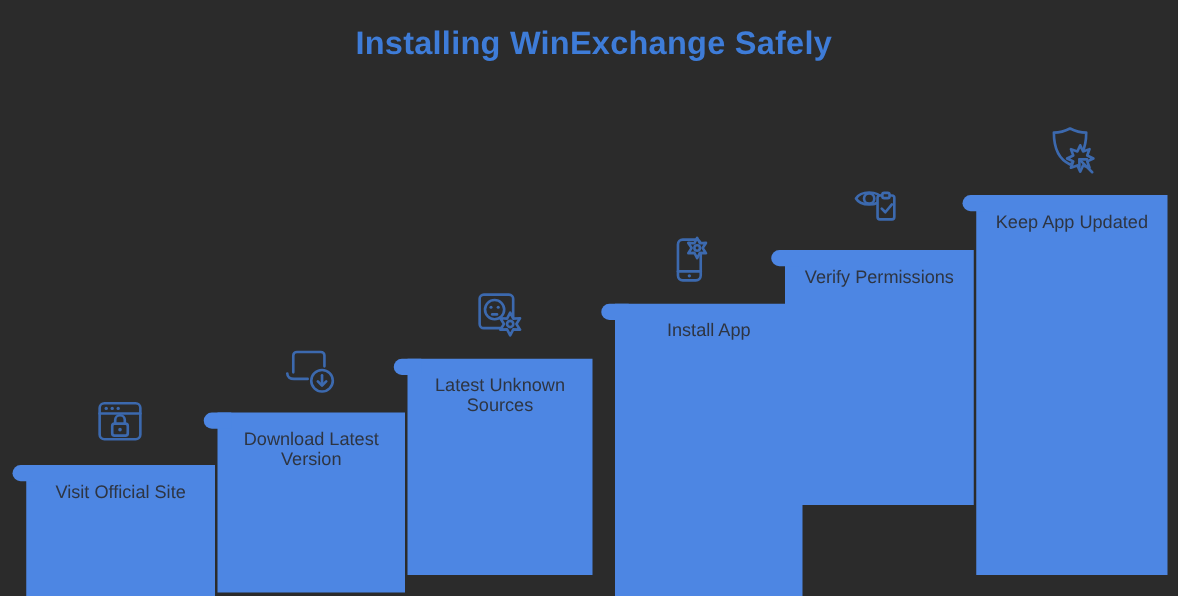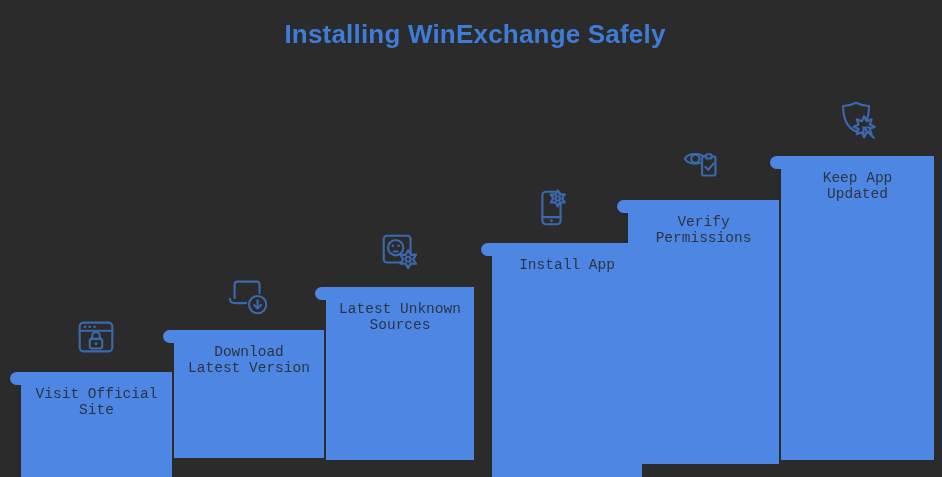--- a/index.html
+++ b/index.html
@@ -15,21 +15,21 @@
   }
   .bar{
     position:absolute;background:var(--bar,#4d86e3);
   }
   .bar::before{ 
     content:"";position:absolute;left:-11px;top:0;width:22px;height:13px;
     background:inherit;border-radius:7px 0 0 7px;
   }
   .bar-label{
     padding:14px 12px 0;text-align:center;
-    font-size:14.5px;line-height:1.12;color:var(--label,#2e3542);font-family:Liberation Mono, monospace;
+    font-size:14.5px;line-height:1.12;color:var(--label,#2e3542);
   }
   .step-icon{position:absolute;width:46px;height:46px;}
   .step-icon svg{width:100%;height:100%;display:block;}
   .step-icon [stroke]{stroke:var(--icon,#3c69ae);}
   .step-icon .bgfill{fill:var(--bg,#2b2b2b);}
   .step-icon .inkfill{fill:var(--icon,#3c69ae);}
 </style>
 </head>
 <body>
 
@@ -55,21 +55,21 @@
 
   <div class="step-icon" style="left:226px;top:272px">
     <svg viewBox="0 0 48 48" fill="none" stroke-width="2.2" stroke-linecap="round" stroke-linejoin="round">
       <path d="M9 27V13a3 3 0 0 1 3-3h20a3 3 0 0 1 3 3v9" stroke="#3c69ae"></path>
       <path d="M4 28c0 3 2.5 4.5 5.5 4.5H21" stroke="#3c69ae"></path>
       <circle class="bgfill" cx="33" cy="34" r="9" stroke="#3c69ae"></circle>
       <path d="M33 29.5v8" stroke="#3c69ae"></path>
       <path d="M29.5 34.5l3.5 3.5 3.5-3.5" stroke="#3c69ae"></path>
     </svg>
   </div>
-  <div class="bar" style="left:174px;top:330px;width:150px;height:128px">
+  <div class="bar" style="left:174px;top:330px;width:150px;height:144px">
     <div class="bar-label">Download Latest Version</div>
   </div>
 
   <div class="step-icon" style="left:377px;top:229px">
     <svg viewBox="0 0 48 48" fill="none" stroke-width="2.2" stroke-linecap="round" stroke-linejoin="round">
       <rect x="7" y="7" width="28" height="28" rx="3.5" stroke="#3c69ae"></rect>
       <circle cx="19.5" cy="19.5" r="8" stroke="#3c69ae"></circle>
       <circle class="inkfill" cx="16.5" cy="17.5" r="1.3"></circle>
       <circle class="inkfill" cx="22.5" cy="17.5" r="1.3"></circle>
       <path d="M17.5 23.5h4" stroke="#3c69ae"></path>
@@ -96,21 +96,21 @@
 
   <div class="step-icon" style="left:680px;top:142px">
     <svg viewBox="0 0 48 48" fill="none" stroke-width="2.2" stroke-linecap="round" stroke-linejoin="round">
       <path d="M5 17.5C9 10.8 23 10.8 27 17.5C23 24.2 9 24.2 5 17.5Z" stroke="#3c69ae"></path>
       <circle cx="16" cy="17.5" r="4.3" stroke="#3c69ae"></circle>
       <rect class="bgfill" x="23" y="15" width="14" height="20" rx="2" stroke="#3c69ae"></rect>
       <rect class="bgfill" x="27" y="12.8" width="6" height="4.4" rx="1.6" stroke="#3c69ae"></rect>
       <path d="M26.5 26l3 3 5.5-6.5" stroke="#3c69ae"></path>
     </svg>
   </div>
-  <div class="bar" style="left:628px;top:200px;width:151px;height:264px">
+  <div class="bar" style="left:628px;top:200px;width:151px;height:204px">
     <div class="bar-label">Verify Permissions</div>
   </div>
 
   <div class="step-icon" style="left:834px;top:98px">
     <svg viewBox="0 0 48 48" fill="none" stroke-width="2.2" stroke-linecap="round" stroke-linejoin="round">
       <path d="M23 5c-4.5 2.3-9.5 3.4-13.5 3.4 0 11.5 2.5 21.7 13.5 26.6 11-4.9 13.5-15.1 13.5-26.6C32.5 8.4 27.5 7.3 23 5z" stroke="#3c69ae"></path>
       <path class="bgfill" stroke="#3c69ae" d="M31.5 19 L33.91 24.18 L39.28 22.22 L37.32 27.59 L42.5 30 L37.32 32.41 L39.28 37.78 L33.91 35.82 L31.5 41 L29.09 35.82 L23.72 37.78 L25.68 32.41 L20.5 30 L25.68 27.59 L23.72 22.22 L29.09 24.18 Z"></path>
       <path d="M41.5 41.5 30.8 30.8" stroke="#3c69ae"></path>
       <path d="M30.8 37.2v-6.4h6.4" stroke="#3c69ae"></path>
     </svg>

